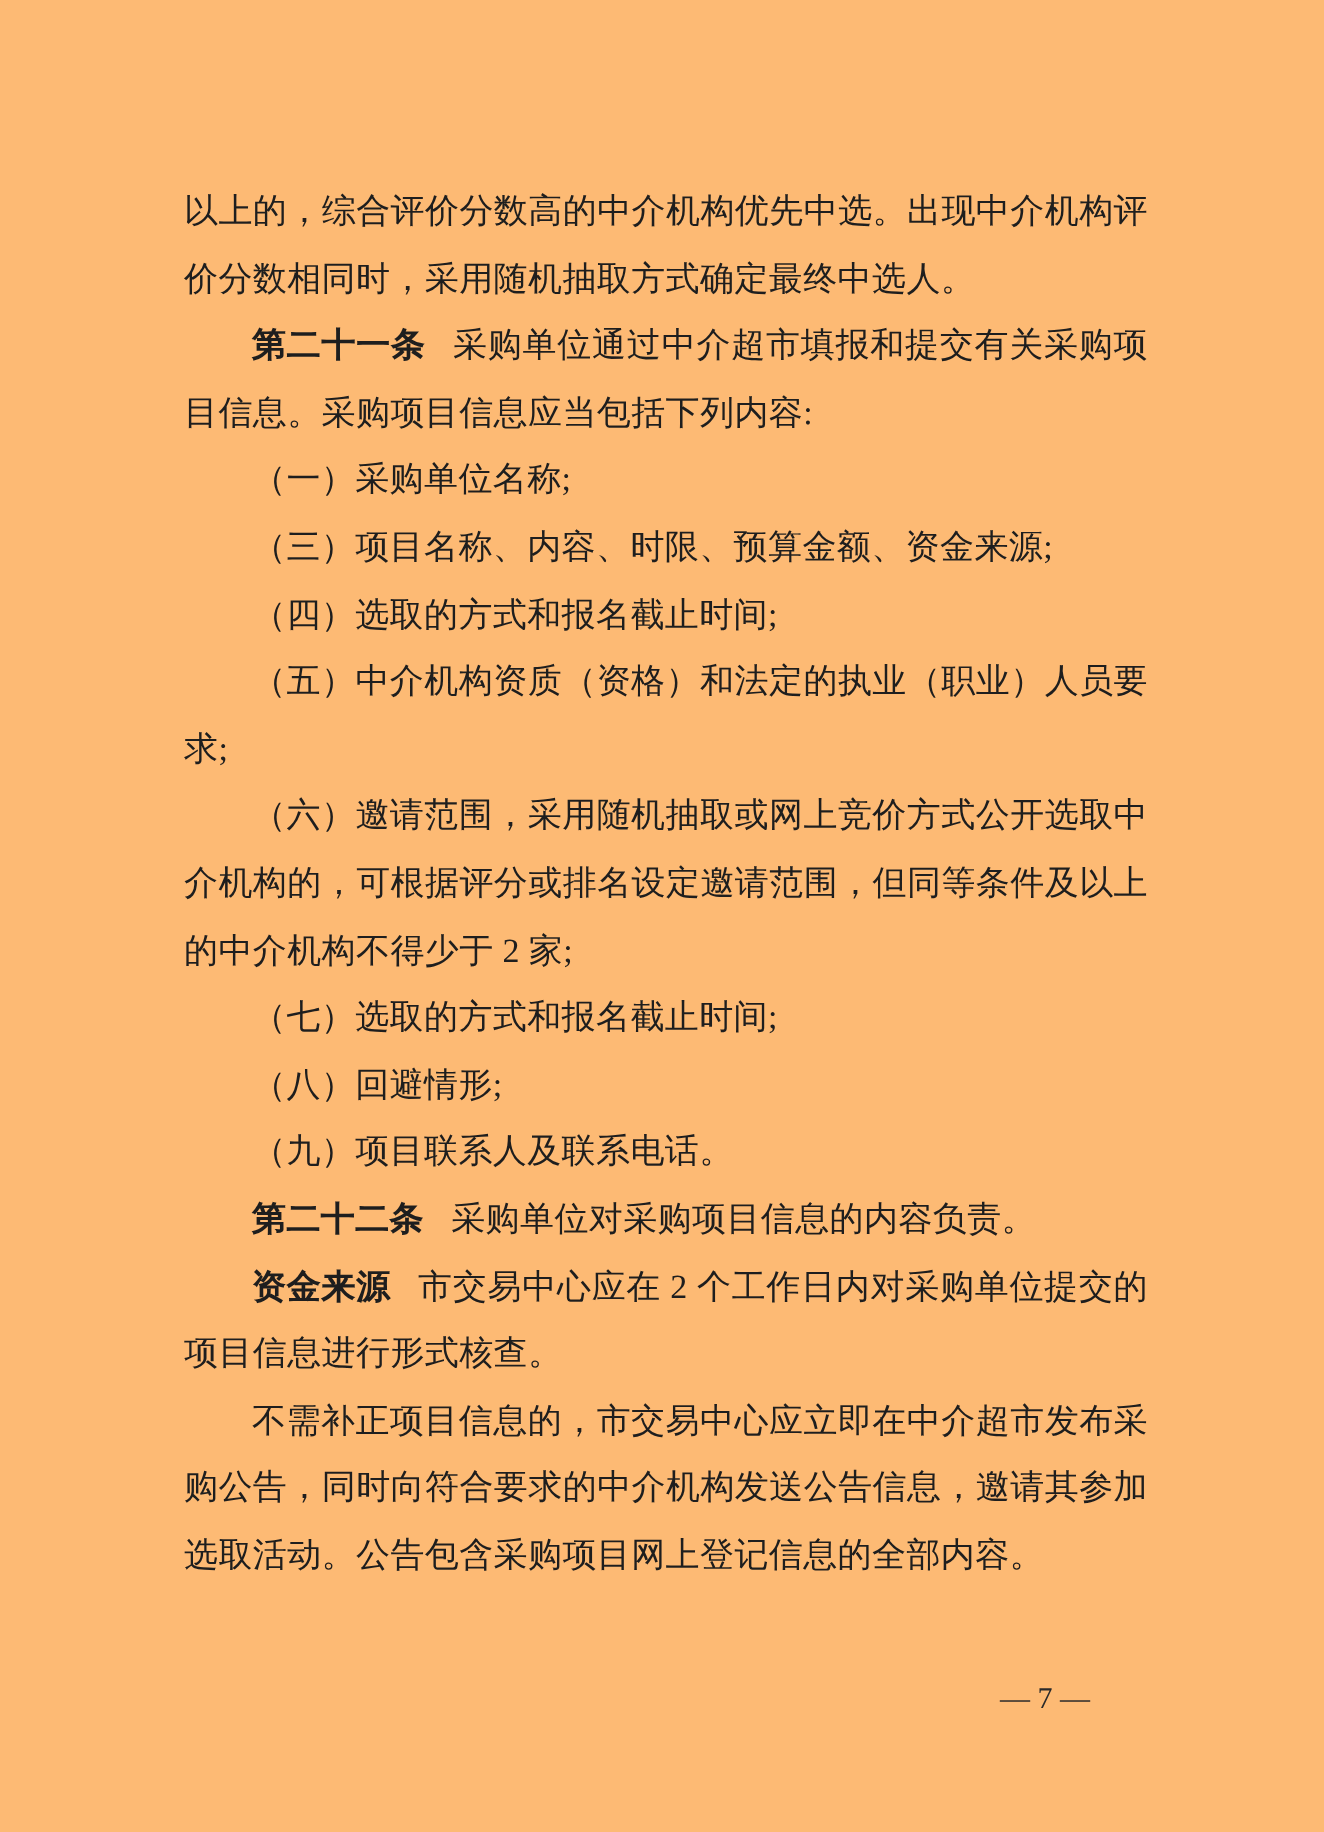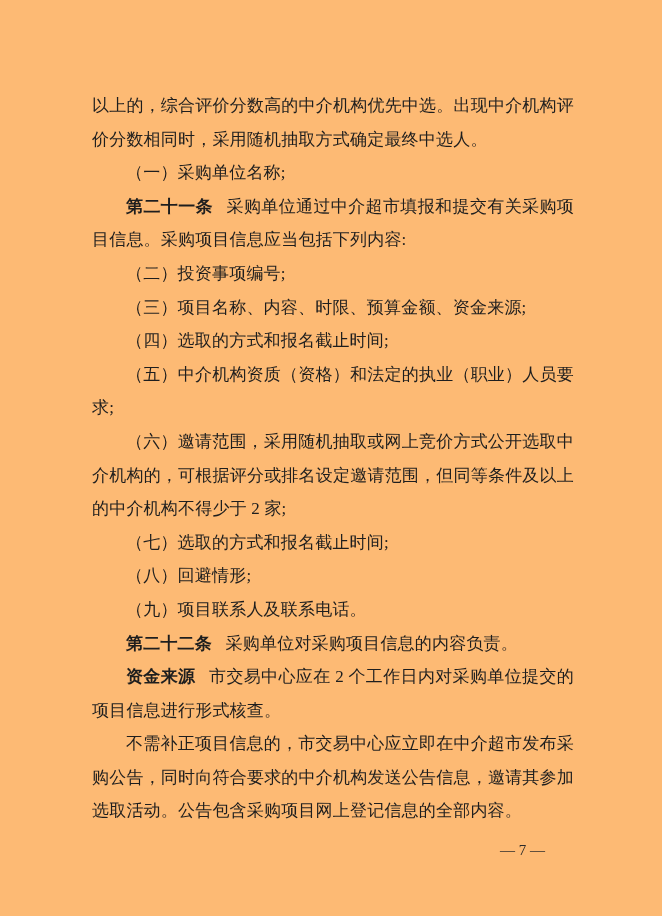--- a/index.html
+++ b/index.html
@@ -48,27 +48,26 @@
   }
 </style>
 </head>
 <body>
 
 <div class="page">
   <div class="content">
 
     <p class="para">以上的，综合评价分数高的中介机构优先中选。出现中介机构评价分数相同时，采用随机抽取方式确定最终中选人。</p>
 
-    <p class="para indent">（一）采购单位名称;</p>
-
     <p class="para indent">
       <b class="lead">第二十一条</b><span>采购单位通过中介超市填报和提交有关采购项目信息。采购项目信息应当包括下列内容:</span>
     </p>
 
-    <p class="para indent">（二）投资事项编号;</p>
+    <p class="para indent">（一）采购单位名称;</p>
+
 
     <p class="para indent">（三）项目名称、内容、时限、预算金额、资金来源;</p>
 
     <p class="para indent">（四）选取的方式和报名截止时间;</p>
 
     <p class="para indent">（五）中介机构资质（资格）和法定的执业（职业）人员要求;</p>
 
     <p class="para indent">（六）邀请范围，采用随机抽取或网上竞价方式公开选取中介机构的，可根据评分或排名设定邀请范围，但同等条件及以上的中介机构不得少于 2 家;</p>
 
     <p class="para indent">（七）选取的方式和报名截止时间;</p>

